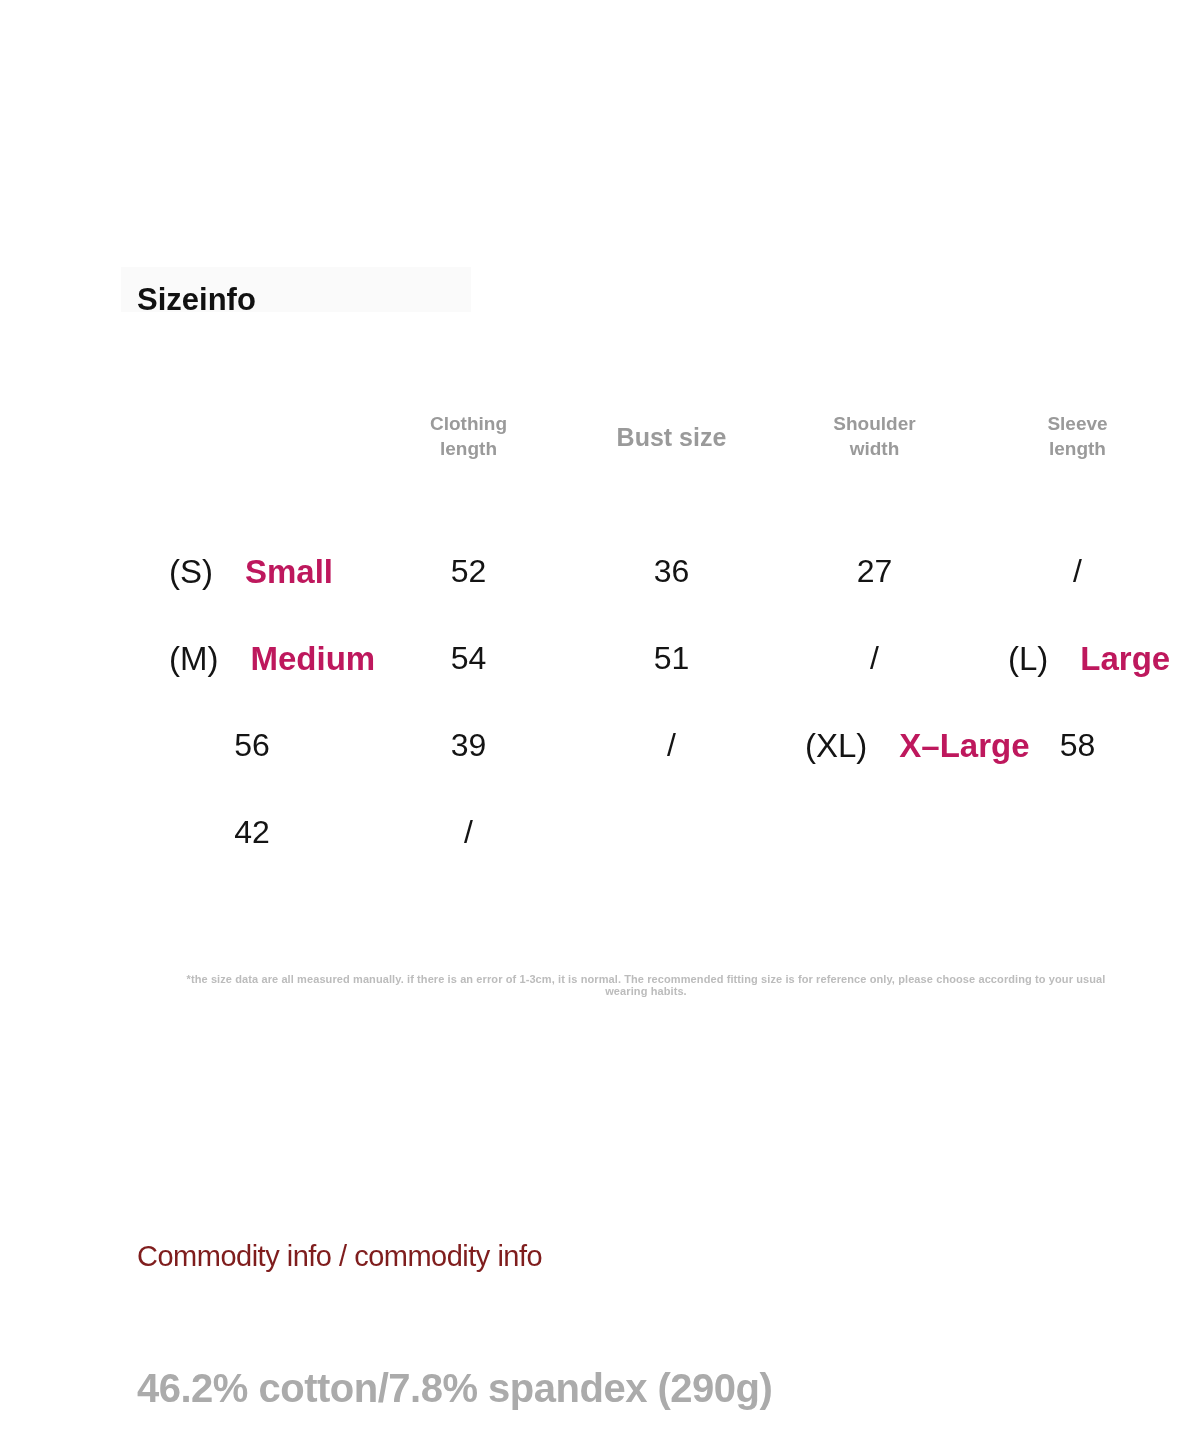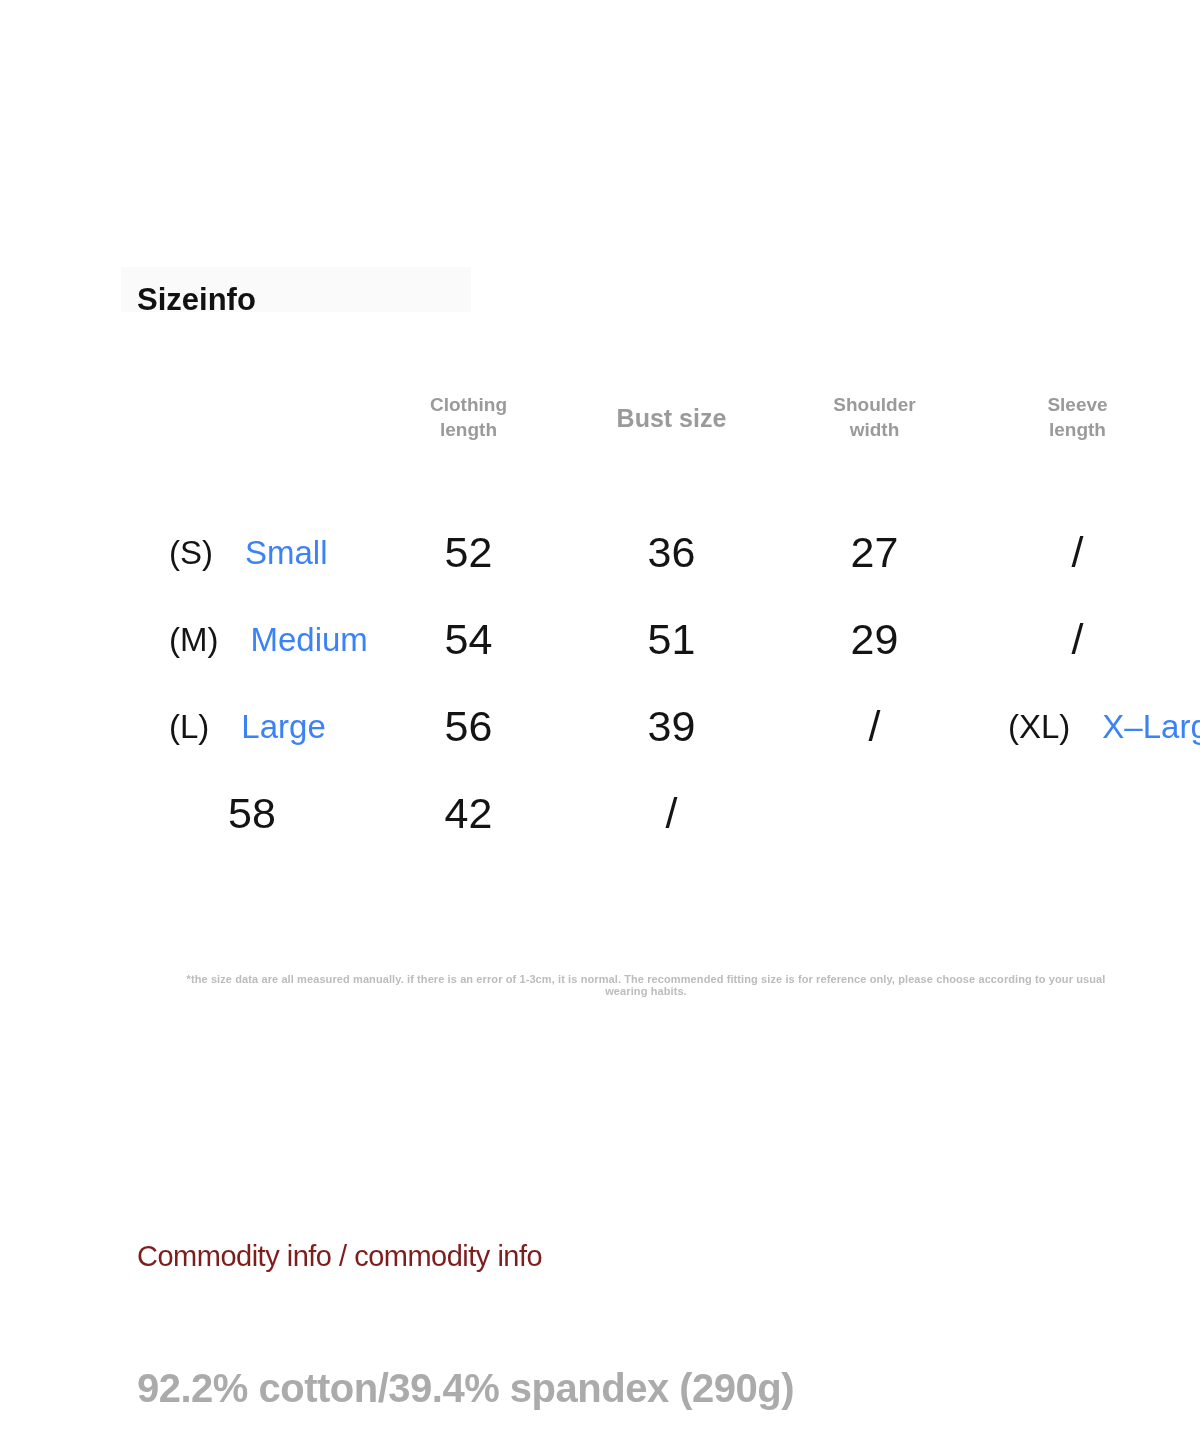--- a/index.html
+++ b/index.html
@@ -27,21 +27,21 @@
     font-size: 31px;
     font-weight: 700;
     color: #111111;
     z-index: 1;
     letter-spacing: 0px;
   }
 
   
   .size-table {
     position: absolute;
-    left: 105px; top: 351px;
+    left: 105px; top: 370px;
     display: grid;
     grid-template-columns: 230px 203px 203px 203px 203px;
     grid-template-rows: 70px 56px 87px 87px 87px 87px;
     z-index: 1;
   }
   .hdr-cell {
     display: flex;
     align-items: center;
     justify-content: center;
     text-align: center;
@@ -54,26 +54,26 @@
   .hdr-cell.big { font-size: 25px; }
   .spacer-row { grid-column: 1 / -1; }
   .row-label {
     display: flex;
     align-items: center;
     justify-content: flex-start;
     font-size: 33px;
     white-space: nowrap;
   }
   .size-code { color: #141414; font-weight: 500; }
-  .size-name { color: #3b82f6; font-weight: 400; }
+  .size-name { color: #be185d; font-weight: 700; }
   .val-cell {
     display: flex;
     align-items: center;
     justify-content: center;
-    font-size: 43px;
+    font-size: 32px;
     font-weight: 400;
     color: #141414;
   }
 
   
   .footnote {
     position: absolute;
     left: 150px; top: 933px;
     width: 960px;
     text-align: center;
@@ -133,21 +133,20 @@
     <div class="val-cell">36</div>
     <div class="val-cell">27</div>
     <div class="val-cell">/</div>
 
     <div class="row-label">
       <span class="size-code">(M)</span>
       <span class="size-name">Medium</span>
     </div>
     <div class="val-cell">54</div>
     <div class="val-cell">51</div>
-    <div class="val-cell">29</div>
     <div class="val-cell">/</div>
 
     <div class="row-label">
       <span class="size-code">(L)</span>
       <span class="size-name">Large</span>
     </div>
     <div class="val-cell">56</div>
     <div class="val-cell">39</div>
     <div class="val-cell">/</div>
 
@@ -156,15 +155,15 @@
       <span class="size-name">X–Large</span>
     </div>
     <div class="val-cell">58</div>
     <div class="val-cell">42</div>
     <div class="val-cell">/</div>
   </div>
 
   <div class="footnote">*the size data are all measured manually. if there is an error of 1-3cm, it is normal. The recommended fitting size is for reference only, please choose according to your usual wearing habits.</div>
 
   <h1 class="commodity-title">Commodity info / commodity info</h1>
-  <div class="material-info">92.2% cotton/39.4% spandex (290g)</div>
+  <div class="material-info">46.2% cotton/7.8% spandex (290g)</div>
 
 </div>
 
 </body></html>

